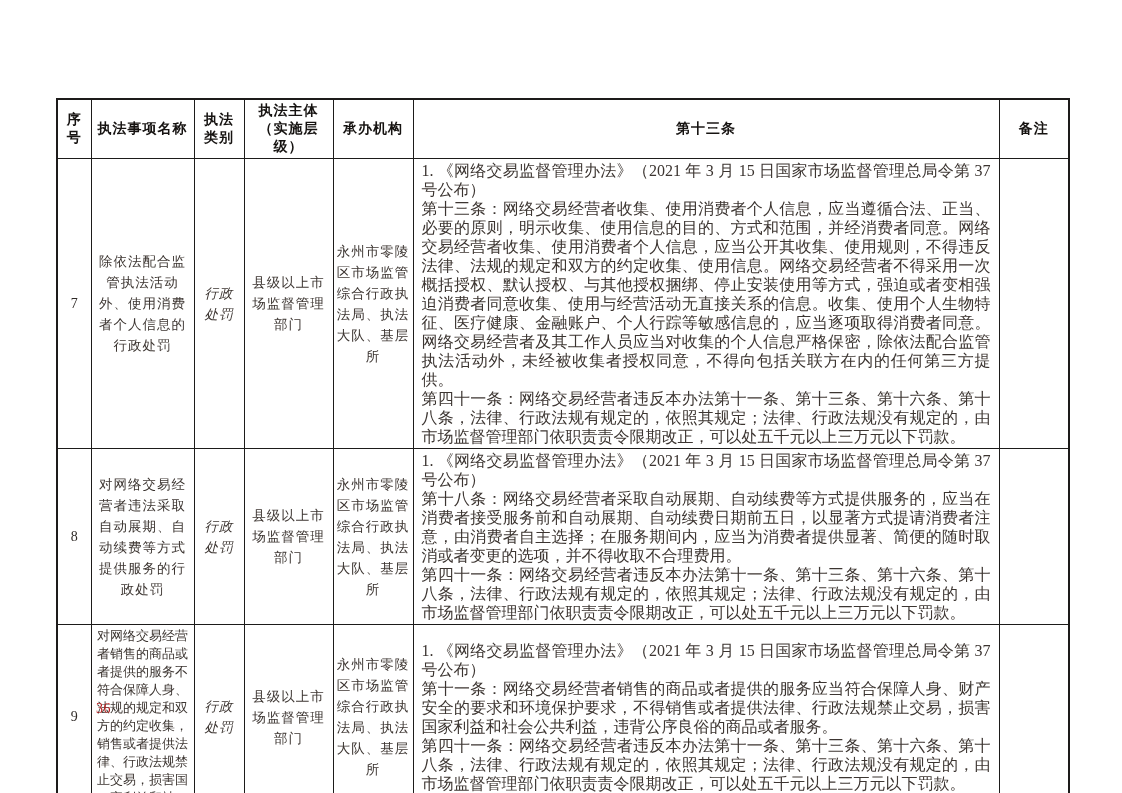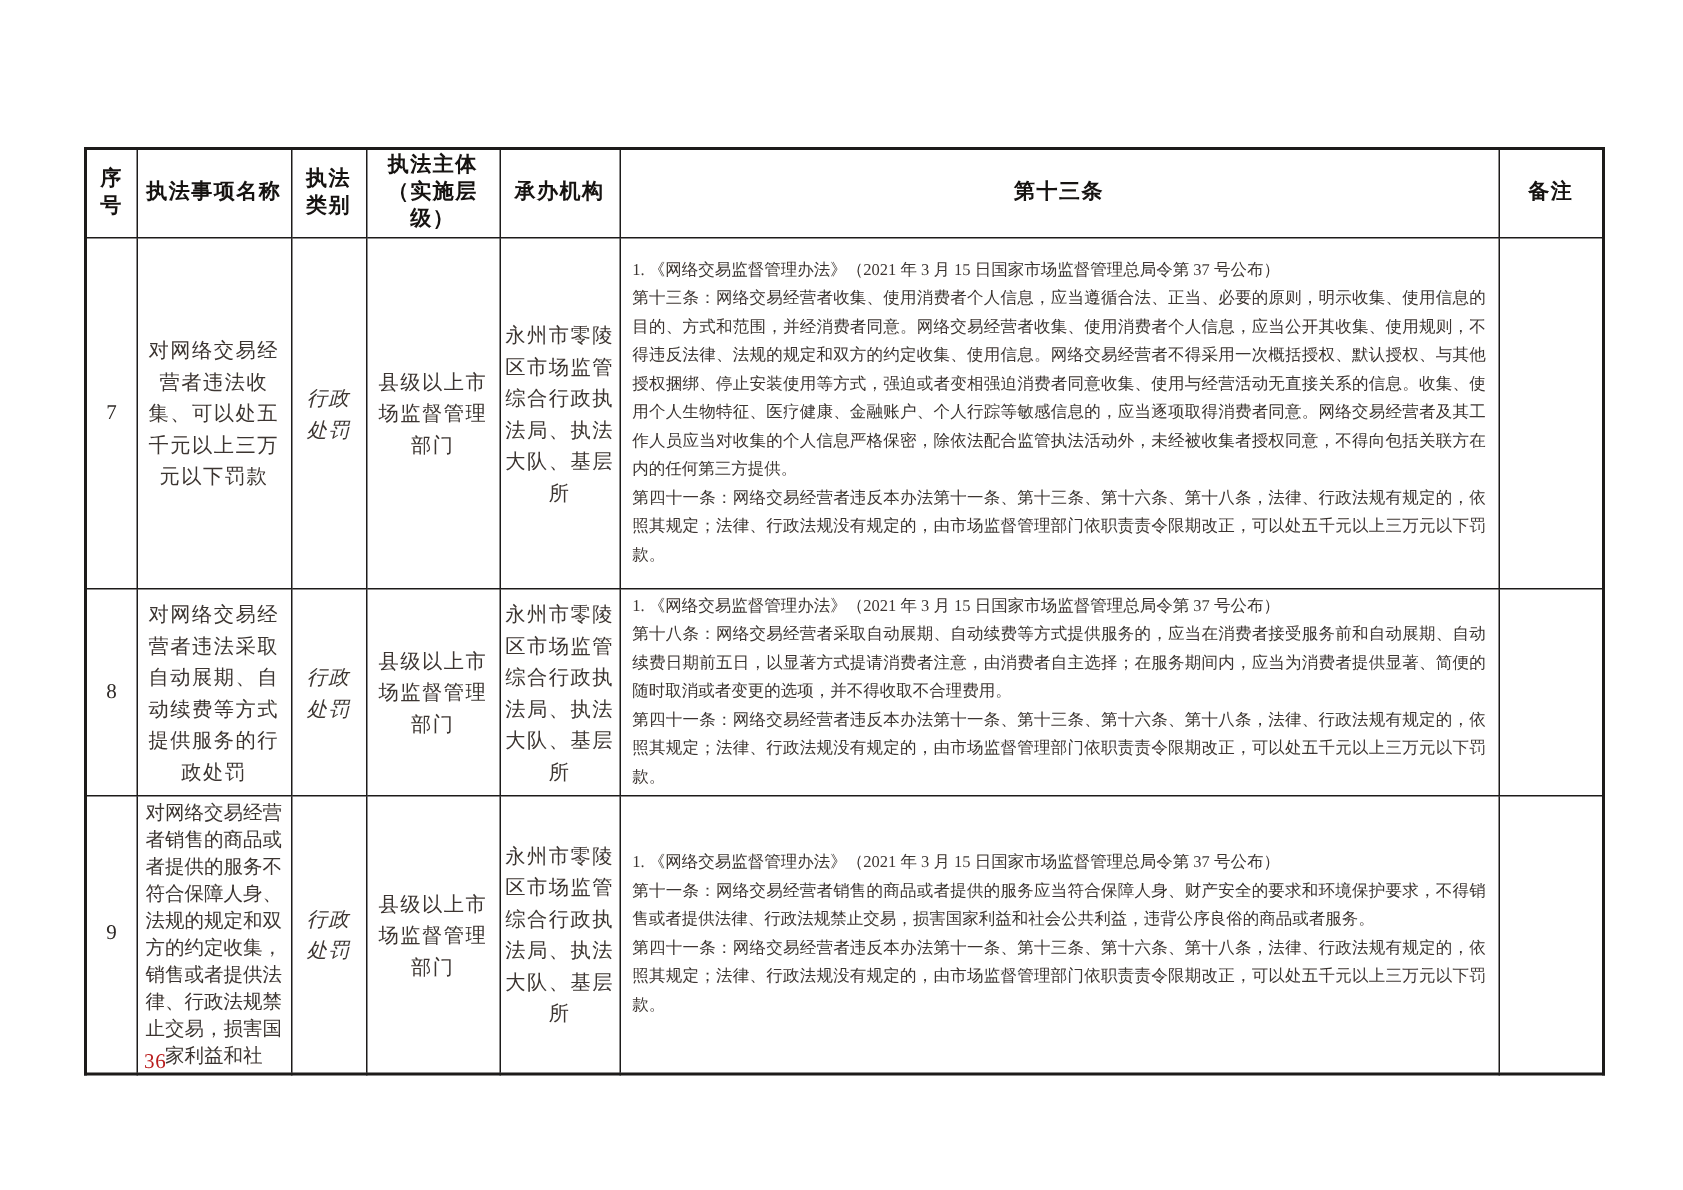--- a/index.html
+++ b/index.html
@@ -61,21 +61,21 @@
     letter-spacing: 1px;
   }
   td.c-name.tight {
     font-size: 13px;
     line-height: 18px;
     letter-spacing: 0px;
   }
   td.c-cat { white-space: pre-line; font-style: italic; }
   td.c-basis {
     text-align: justify;
-    font-size: 11px;
+    font-size: 16px;
     line-height: 19px;
     letter-spacing: 0px;
     padding: 2px 8px;
     white-space: pre-wrap;
   }
   .page-number {
     position: absolute;
     left: 96px;
     top: 701px;
     font-size: 14px;
@@ -108,21 +108,21 @@
         <th>执法主体
 （实施层级）</th>
         <th>承办机构</th>
         <th>第十三条</th>
         <th>备注</th>
       </tr>
     </thead>
     <tbody>
       <tr class="row-7">
         <td class="c-no">7</td>
-        <td class="c-name">对网络交易经营者违法收集、可以处五千元以上三万元以下罚款</td>
+        <td class="c-name">除依法配合监管执法活动外、使用消费者个人信息的行政处罚</td>
         <td class="c-cat">行政
 处罚</td>
         <td class="c-subj">县级以上市场监督管理部门</td>
         <td class="c-agency">永州市零陵区市场监管综合行政执法局、执法大队、基层所</td>
         <td class="c-basis">1. 《网络交易监督管理办法》（2021 年 3 月 15 日国家市场监督管理总局令第 37 号公布）
 第十三条：网络交易经营者收集、使用消费者个人信息，应当遵循合法、正当、必要的原则，明示收集、使用信息的目的、方式和范围，并经消费者同意。网络交易经营者收集、使用消费者个人信息，应当公开其收集、使用规则，不得违反法律、法规的规定和双方的约定收集、使用信息。网络交易经营者不得采用一次概括授权、默认授权、与其他授权捆绑、停止安装使用等方式，强迫或者变相强迫消费者同意收集、使用与经营活动无直接关系的信息。收集、使用个人生物特征、医疗健康、金融账户、个人行踪等敏感信息的，应当逐项取得消费者同意。网络交易经营者及其工作人员应当对收集的个人信息严格保密，除依法配合监管执法活动外，未经被收集者授权同意，不得向包括关联方在内的任何第三方提供。
 第四十一条：网络交易经营者违反本办法第十一条、第十三条、第十六条、第十八条，法律、行政法规有规定的，依照其规定；法律、行政法规没有规定的，由市场监督管理部门依职责责令限期改正，可以处五千元以上三万元以下罚款。</td>
         <td class="c-remark"></td>
       </tr>
       <tr class="row-8">

